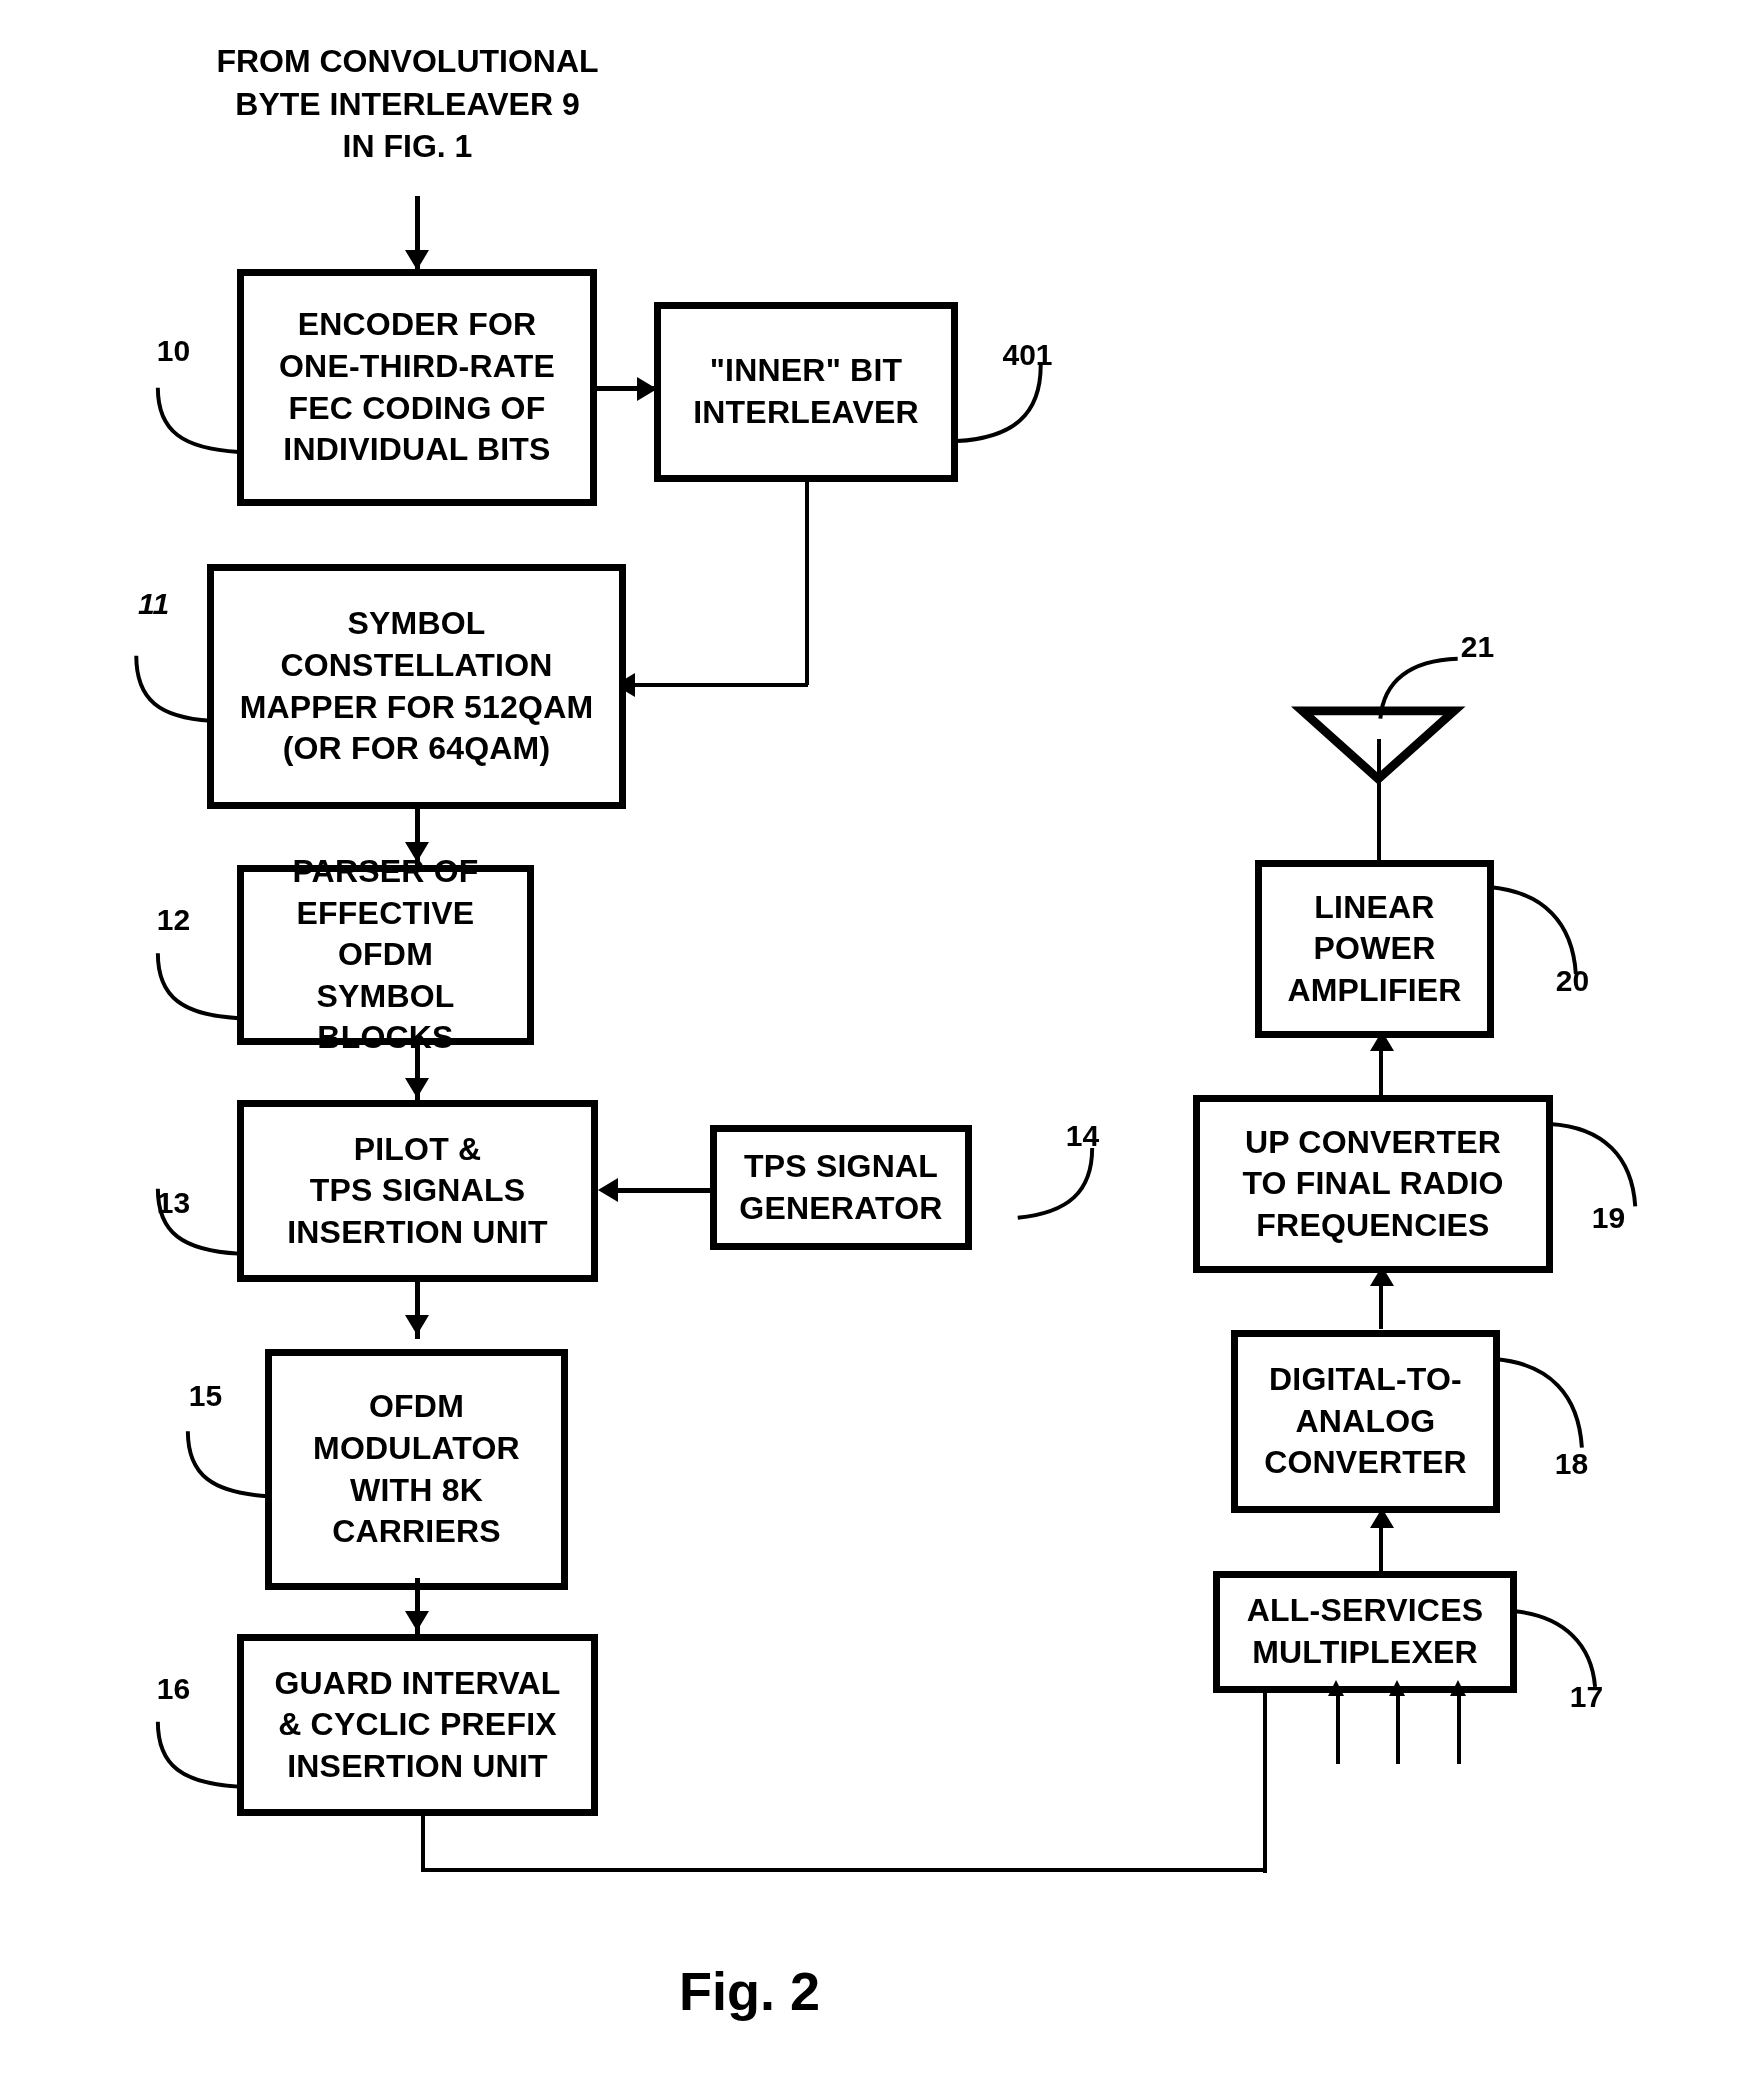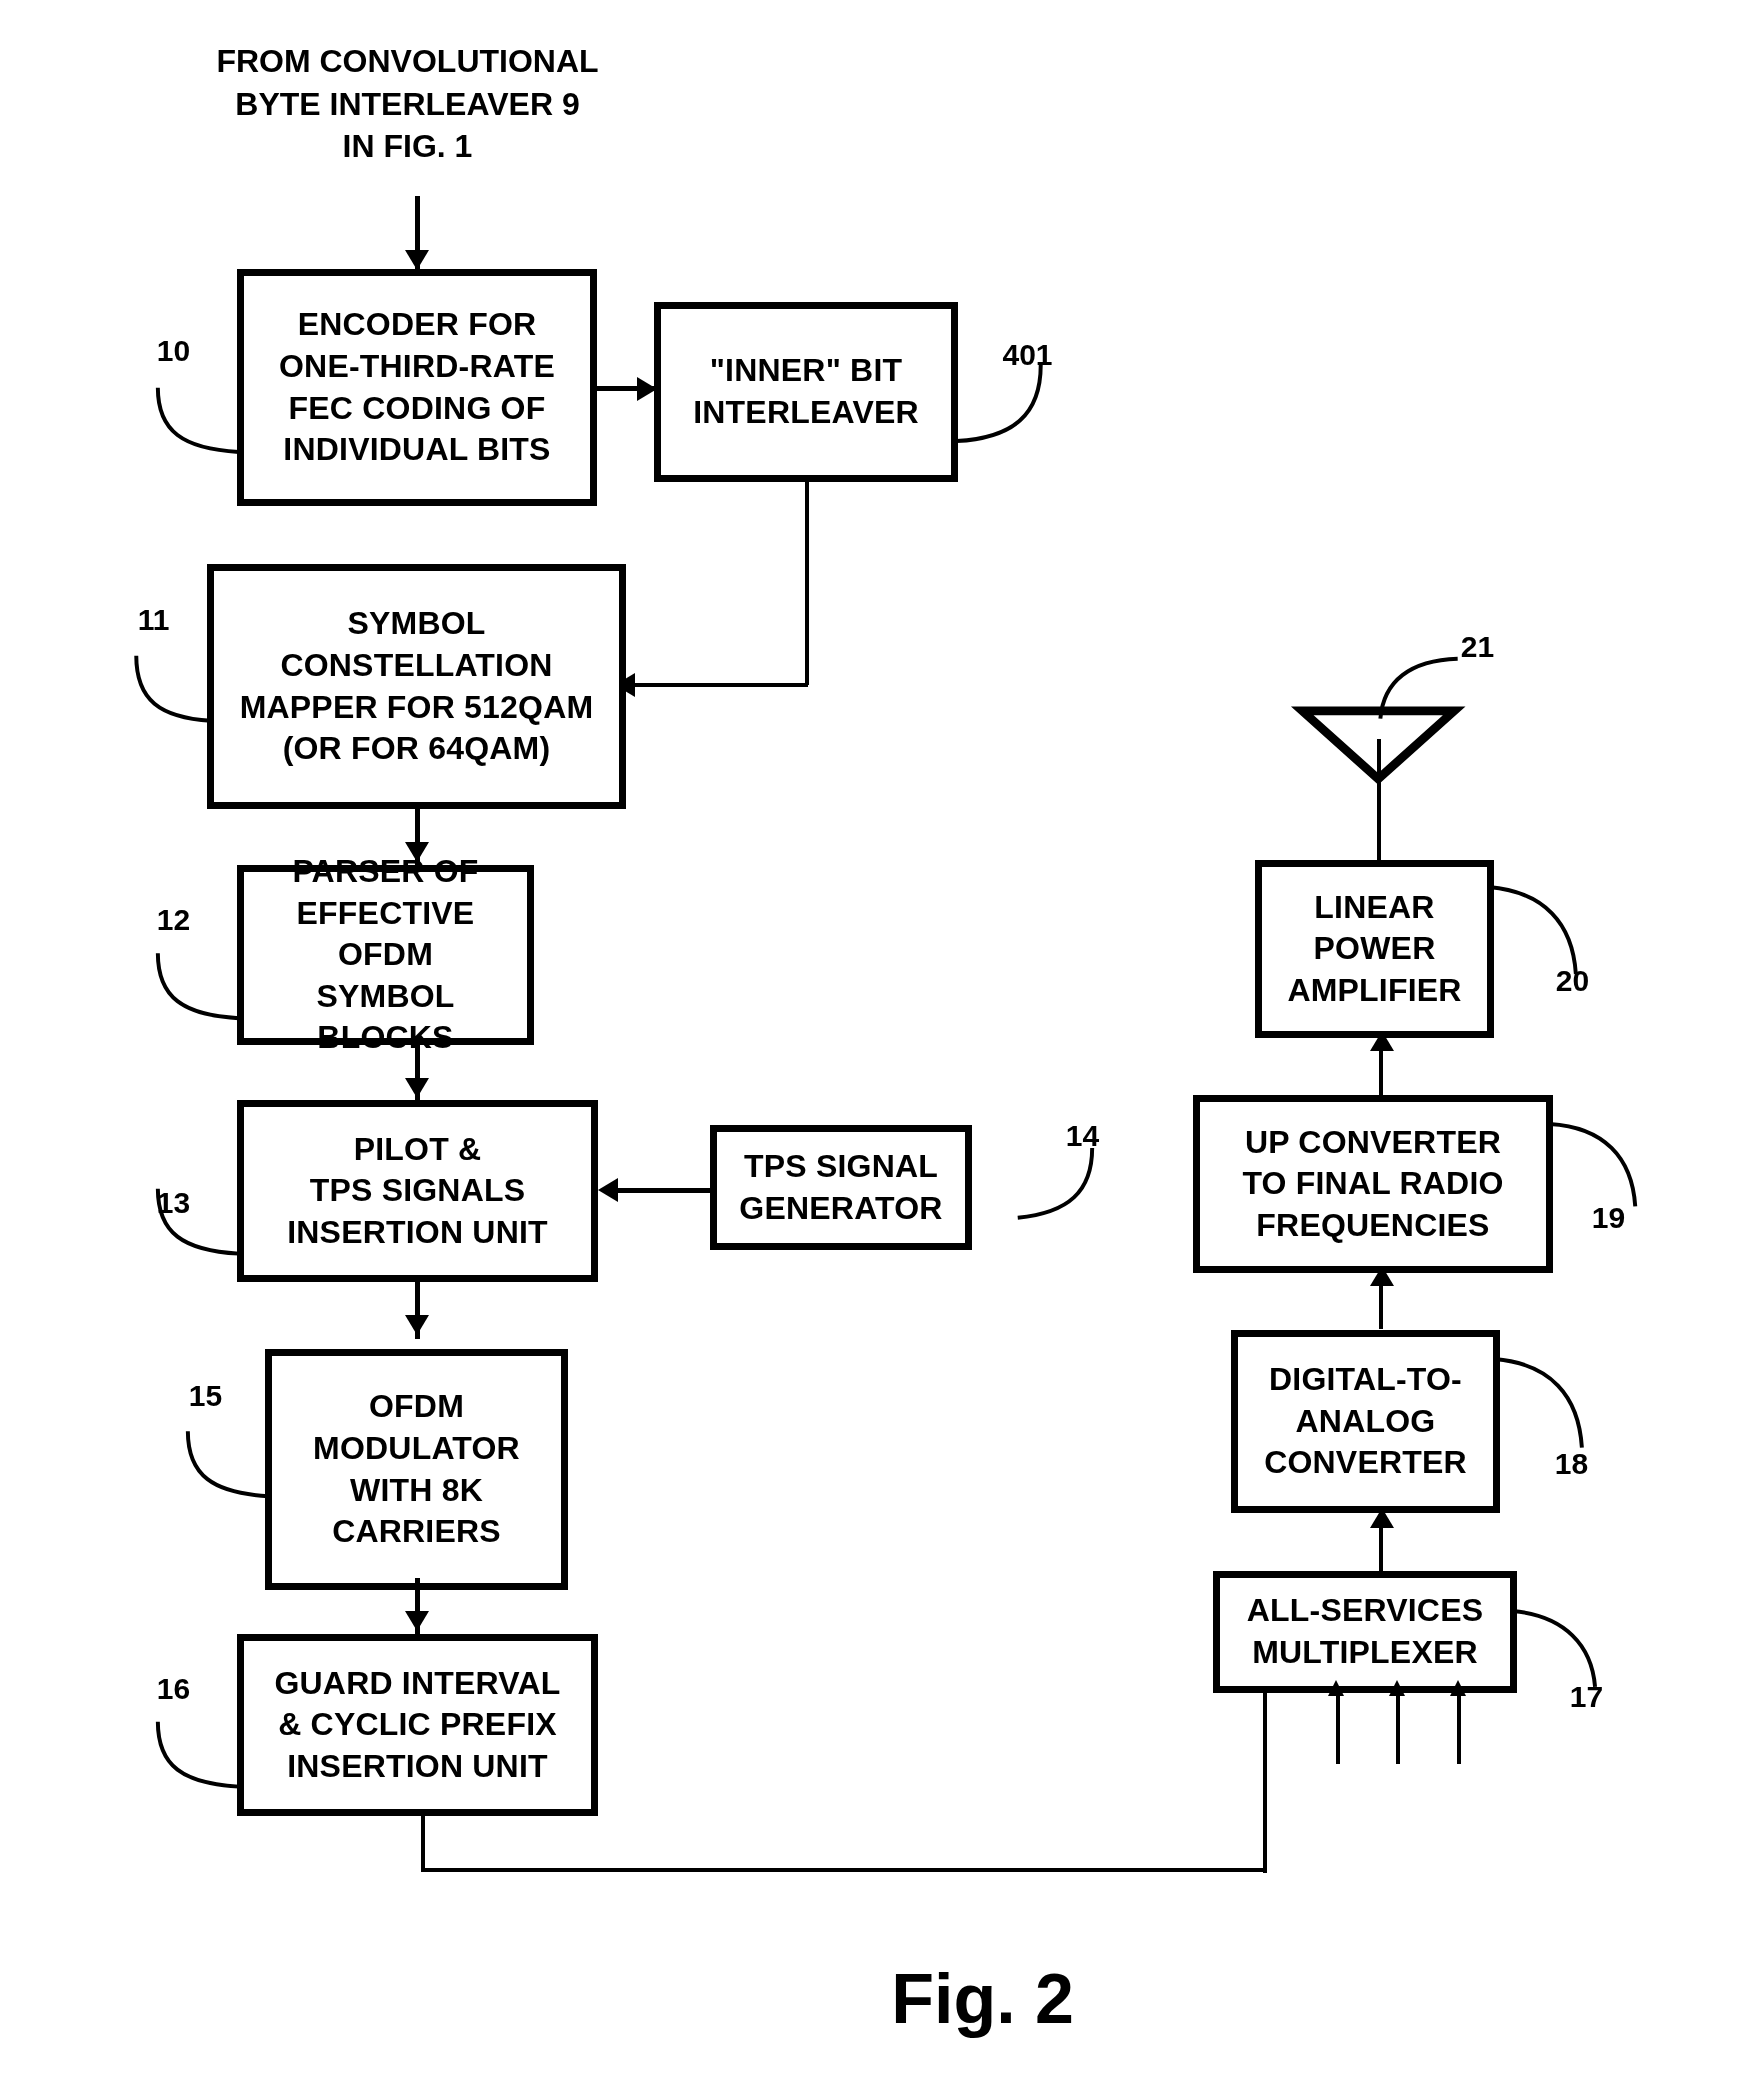--- a/index.html
+++ b/index.html
@@ -45,23 +45,23 @@
   }
   .ref-num {
     position: absolute;
     font-size: 30px;
     font-weight: 700;
     text-align: center;
     line-height: 1;
   }
   .fig-caption {
     position: absolute;
-    font-size: 70px;
-    font-weight: 700;
-    text-align: right;
+    font-size: 54px;
+    font-weight: 700;
+    text-align: left;
     line-height: 1;
   }
   
   .ln-v, .ln-h {
     position: absolute;
     background: #000000;
   }
   .ln-v { width: 4.7px; }
   .ln-h { height: 4.7px; }
   .ln-thin-v { position: absolute; background: #000; width: 4px; }
@@ -131,21 +131,21 @@
   </svg>
 
   <div class="ln-v" style="left:805px; top:482px; width:4px; height:203px;"></div>
   <div class="ln-h" style="left:632px; top:683px; height:4px; width:176px;"></div>
   <div class="ah ah-left" style="left:615px; top:673px;"></div>
 
   <div class="block" style="left:207px; top:564px; width:419px; height:245px;">SYMBOL
 CONSTELLATION
 MAPPER FOR 512QAM
 (OR FOR 64QAM)</div>
-  <div class="ref-num" style="left:126px; top:605px; width:55px;">11</div>
+  <div class="ref-num" style="left:126px; top:589px; width:55px;font-style:italic;">11</div>
   <svg class="leader" style="left:122px; top:632px;" width="103" height="111" viewBox="0 0 130 140">
     <path d="M 18 30 C 18 86, 48 108, 112 112" fill="none" stroke="#000" stroke-width="5"></path>
   </svg>
 
   <div class="ln-v" style="left:415px; top:809px; height:57px;"></div>
   <div class="ah ah-down" style="left:405px; top:842px;"></div>
 
   <div class="block" style="left:237px; top:865px; width:297px; height:180px;">PARSER OF
 EFFECTIVE OFDM
 SYMBOL BLOCKS</div>

